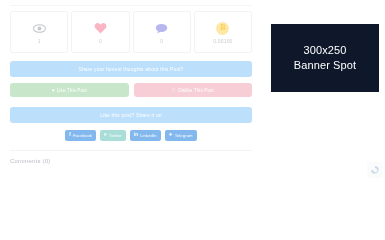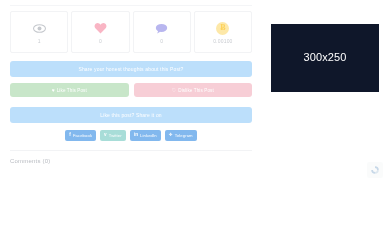--- a/index.html
+++ b/index.html
@@ -304,20 +304,21 @@
     </div>
 
     <div class="comments-divider"></div>
 
     <div class="comments-label">Comments (0)</div>
 
   </div>
 
   <div class="banner-ad">
     <span class="banner-line">300x250</span>
+    <span class="banner-line">Banner Spot</span>
   </div>
 
   <div class="recaptcha-badge">
     <svg width="10" height="10" viewBox="0 0 24 24">
       <path d="M12 3 A9 9 0 0 1 21 12 L17 12 A5 5 0 0 0 12 7 Z" fill="#9bb9d6"></path>
       <path d="M21 12 A9 9 0 0 1 12 21 L12 17 A5 5 0 0 0 17 12 Z" fill="#c3d4e3"></path>
       <path d="M12 21 A9 9 0 0 1 3 12 L7 12 A5 5 0 0 0 12 17 Z" fill="#9bb9d6"></path>
     </svg>
   </div>
 

